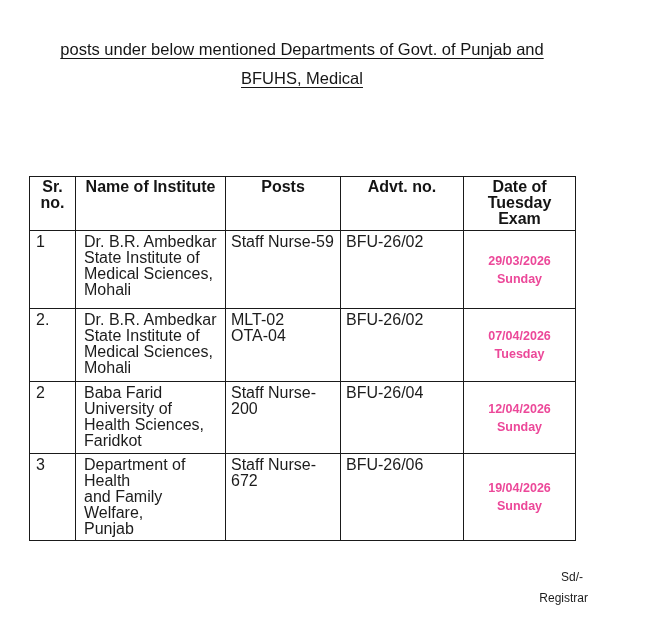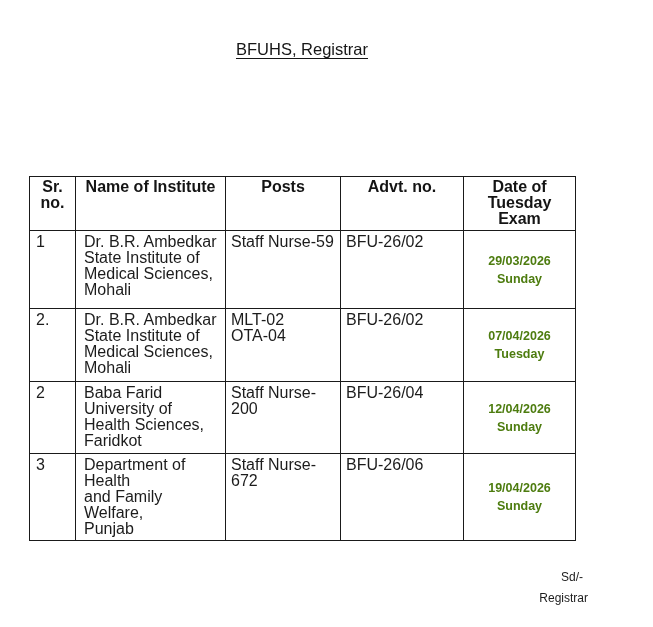--- a/index.html
+++ b/index.html
@@ -72,21 +72,21 @@
     text-align: left;
     white-space: pre-line;
   }
   .schedule td.cell-date {
     text-align: center;
     vertical-align: middle;
     font-weight: 700;
     white-space: pre-line;
     font-size: 12.5px;
     line-height: 18px;
-    color: #4d7c0f;
+    color: #ec4899;
   }
   .schedule tbody tr:nth-child(1) td { height: 78px; }
   .schedule tbody tr:nth-child(2) td { height: 73px; }
   .schedule tbody tr:nth-child(3) td { height: 72px; }
   .schedule tbody tr:nth-child(4) td { height: 72px; }
 
   
   .signature-block {
     position: absolute;
     top: 567px;
@@ -96,21 +96,22 @@
     line-height: 21px;
     color: #1c1c1c;
   }
   .signature-sd { display: block; padding-right: 5px; }
   .signature-role { display: block; }
 </style>
 </head>
 <body>
 
 <div class="title-block">
-  <p class="title-line">BFUHS, Registrar</p>
+  <p class="title-line">posts under below mentioned Departments of Govt. of Punjab and</p>
+  <p class="title-line">BFUHS, Medical</p>
 </div>
 
 <table class="schedule">
   <colgroup>
     <col style="width:46px">
     <col style="width:150px">
     <col style="width:115px">
     <col style="width:123px">
     <col style="width:112px">
   </colgroup>

